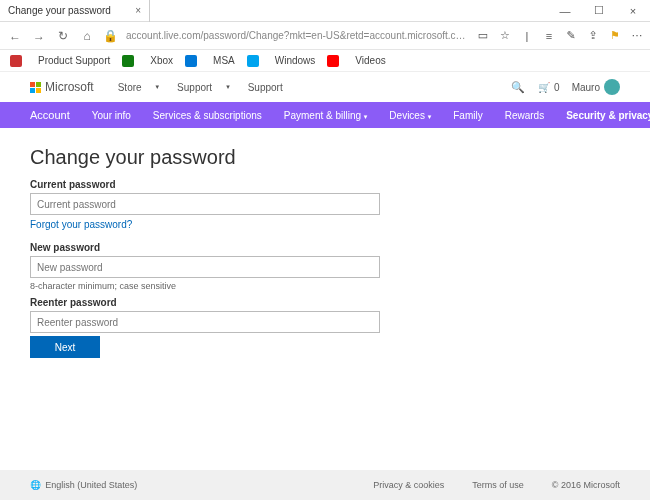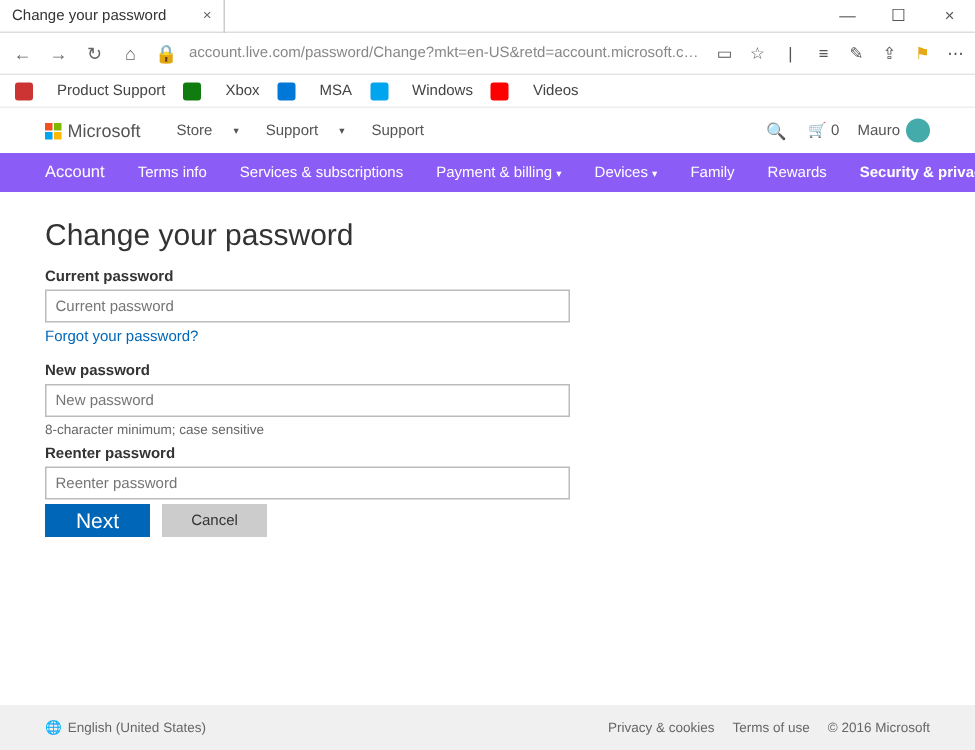--- a/index.html
+++ b/index.html
@@ -40,25 +40,25 @@
   h1 { font-size: 20px; font-weight: 300; color: #333; margin-bottom: 10px; }
   .subtitle { font-size: 10px; color: #555; margin-bottom: 10px; }
   .fld-label { font-size: 10px; font-weight: 600; margin-bottom: 3px; }
   .txtin { width: 350px; height: 22px; border: 1px solid #bbb; padding: 0 6px; font-size: 10px; color: #888; margin-bottom: 3px; }
   .link { color: #0067b8; font-size: 10px; margin-bottom: 8px; display: inline-block; }
   .hint { font-size: 9px; color: #666; margin-bottom: 6px; }
   .chkrow { border: 2px solid #c00; padding: 6px 8px; display: flex; align-items: center; gap: 6px; width: 410px; margin-top: 6px; margin-bottom: 14px; margin-left: -8px; }
   .chk { width: 12px; height: 12px; border: 1px solid #555; }
   .chk-lbl { font-size: 10px; }
   .btns { display: flex; gap: 8px; }
-  .btn-primary { background: #0067b8; color: #fff; border: none; width: 70px; height: 22px; font-size: 14px; }
+  .btn-primary { background: #0067b8; color: #fff; border: none; width: 70px; height: 22px; font-size: 10px; }
   .btn-secondary { background: #ccc; color: #333; border: none; width: 70px; height: 22px; font-size: 10px; }
   .footer { position: absolute; bottom: 0; left: 0; right: 0; height: 30px; background: #f0f0f0; display: flex; align-items: center; padding: 0 30px; font-size: 9px; color: #666; }
   .footer .globe { margin-right: 4px; }
-  .footer .flinks { margin-left: auto; display: flex; gap: 12px; }
+  .footer .flinks { margin-left: auto; display: flex; gap: 28px; }
 </style>
 </head>
 <body>
 
 <div class="titlebar">
   <div class="tab">
     <span>Change your password</span>
     <span class="x">×</span>
   </div>
   <div class="winbtns">
@@ -139,21 +139,21 @@
     </div>
     <div class="cart">🛒<span>0</span></div>
     <div class="user">
       <span>Mauro</span>
       <span class="avatar"></span>
     </div>
   </div>
 
   <div class="bluebar">
     <div class="acct bitem">Account</div>
-    <div class="bitem">Terms info</div>
+    <div class="bitem">Your info</div>
     <div class="bitem">Services &amp; subscriptions</div>
     <div class="bitem"><span>Payment &amp; billing</span> <span class="caret">▾</span></div>
     <div class="bitem"><span>Devices</span> <span class="caret">▾</span></div>
     <div class="bitem">Family</div>
     <div class="bitem">Rewards</div>
     <div class="bitem active">Security &amp; privacy</div>
   </div>
 
   <div class="main">
     <h1>Change your password</h1>
@@ -166,21 +166,20 @@
     <div class="fld-label">New password</div>
     <input class="txtin" type="text" placeholder="New password" style="">
     <div class="hint">8-character minimum; case sensitive</div>
 
     <div class="fld-label">Reenter password</div>
     <input class="txtin" type="text" placeholder="Reenter password" style="">
 
 
     <div class="btns">
       <button class="btn-primary">Next</button>
-      <button class="btn-secondary">Cancel</button>
     </div>
   </div>
 
   <div class="footer">
     <span class="globe">🌐</span>
     <span>English (United States)</span>
     <div class="flinks">
       <span>Privacy &amp; cookies</span>
       <span>Terms of use</span>
       <span>© 2016 Microsoft</span>

